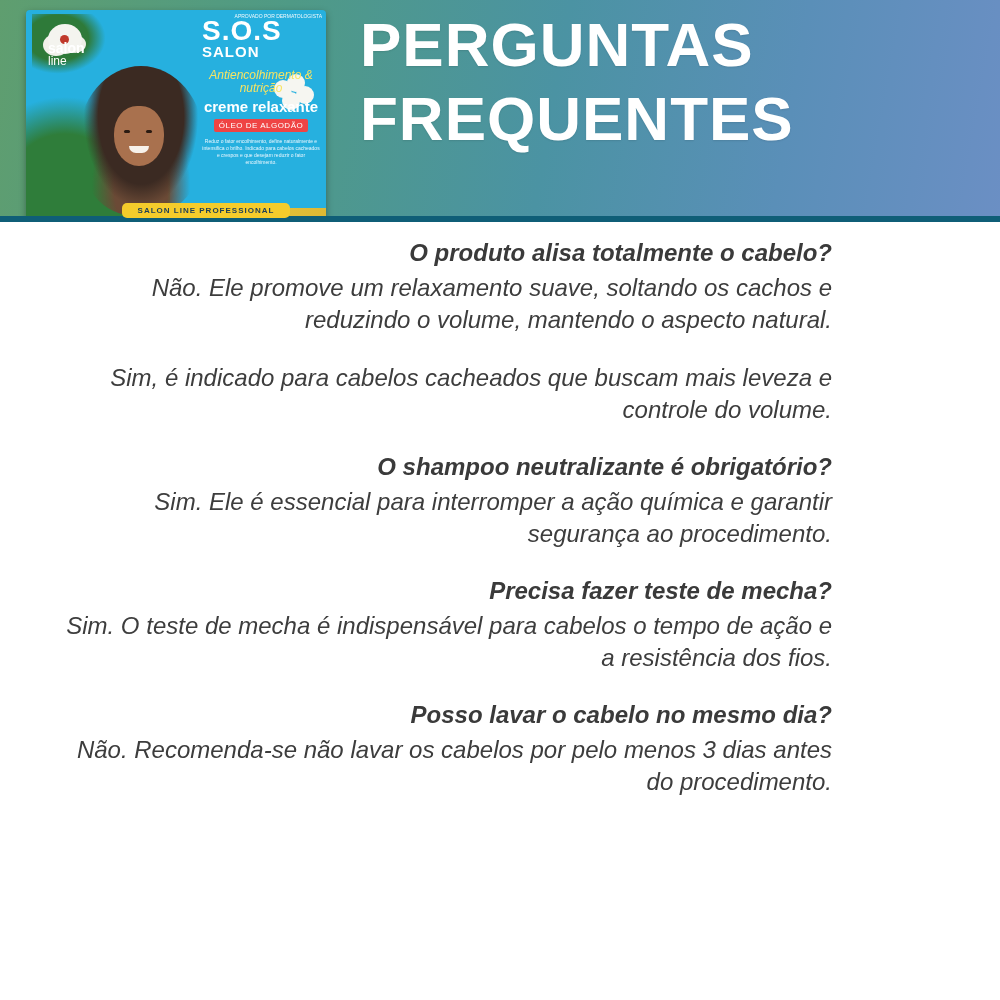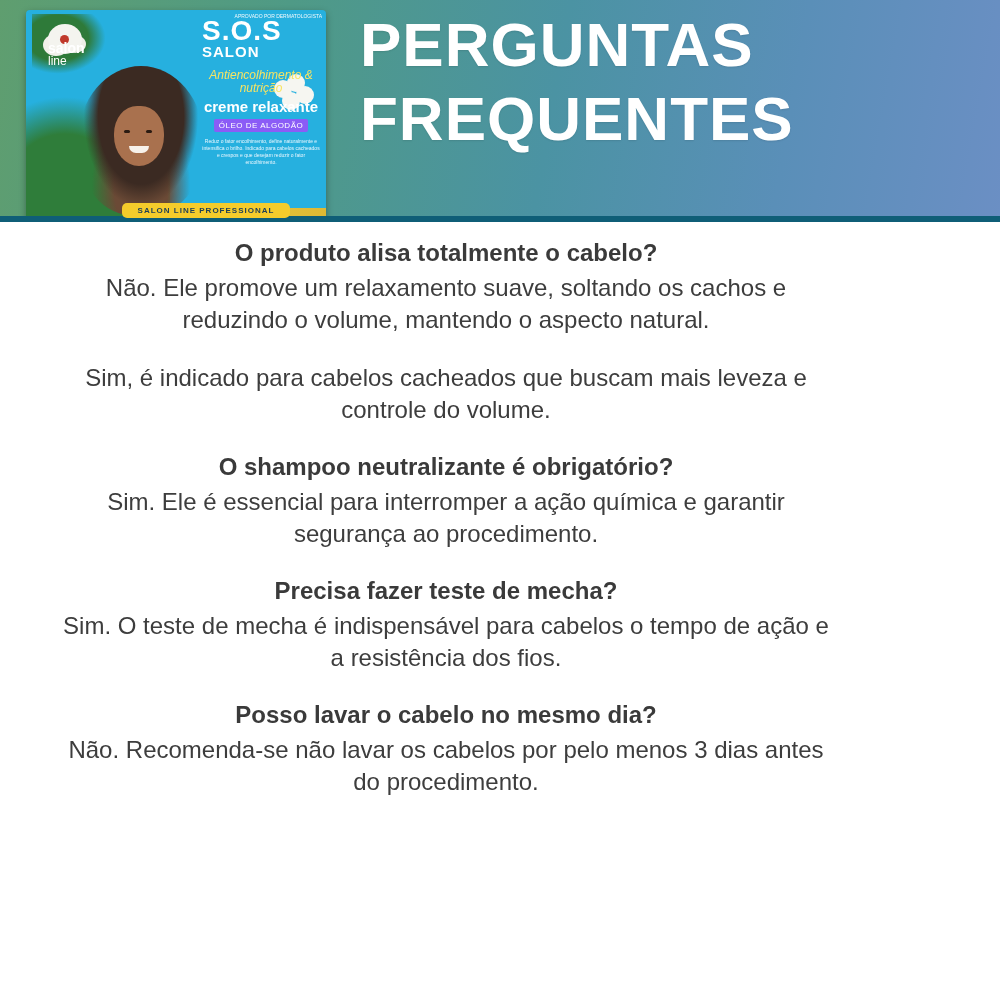--- a/index.html
+++ b/index.html
@@ -172,21 +172,21 @@
   .creme {
     color: #ffffff;
     font-size: 15px;
     line-height: 15px;
     font-weight: bold;
     margin-top: 4px;
   }
   .oleo {
     display: inline-block;
     margin-top: 4px;
-    background: #8b5cf6;
+    background: #ef4444;
     color: #ffffff;
     font-size: 8px;
     padding: 2px 5px;
     border-radius: 2px;
     letter-spacing: .5px;
   }
   .prod-desc {
     margin-top: 6px;
     color: #eaf7ff;
     font-size: 5px;
@@ -251,21 +251,21 @@
     width: 1000px;
     height: 6px;
     background: #0f5e77;
   }
 
   
   .faq {
     padding: 16px 60px 0 60px;
     box-sizing: border-box;
   }
-  .qa { margin-bottom: 26px; text-align: center; }
+  .qa { margin-bottom: 26px; text-align: right; font-style: italic; }
   .qa:first-child { margin-top: 0; }
   .q {
     color: #3a3a3a;
     font-weight: bold;
     font-size: 24px;
     line-height: 30px;
     margin: 0 0 4px 0;
   }
   .a {
     color: #3d3d3d;

